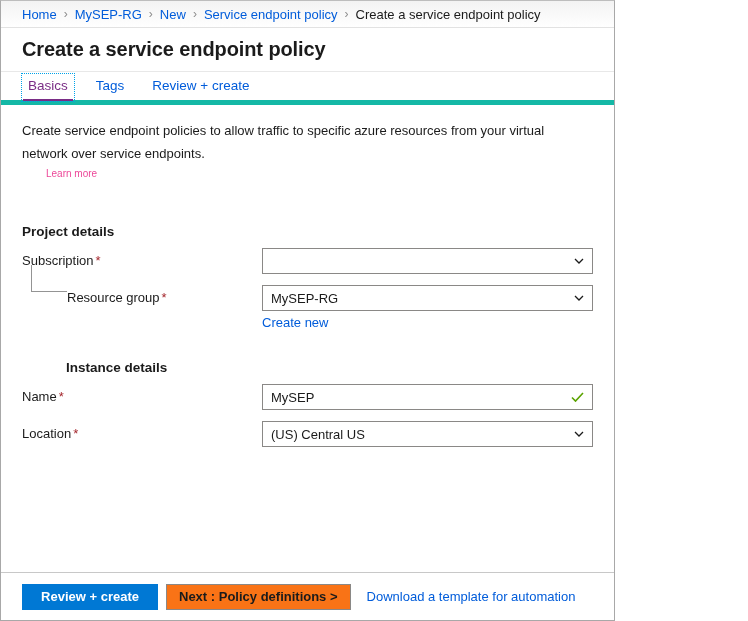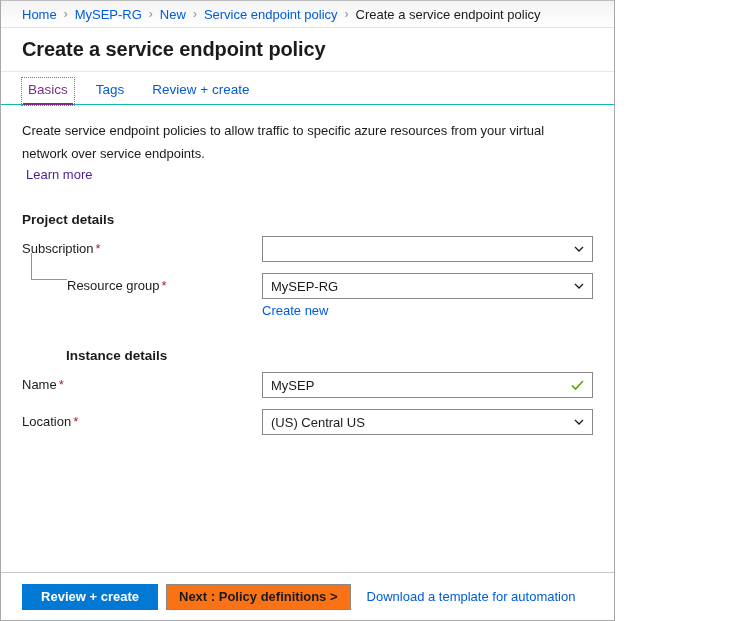--- a/index.html
+++ b/index.html
@@ -70,21 +70,21 @@
     color: #1b1b1b;
     letter-spacing: -0.1px;
   }
 
   
   .tabs-row {
     flex: 0 0 33px;
     display: flex;
     align-items: flex-end;
     padding-left: 22px;
-    border-bottom: 1px solid #14b8a6;
+    border-bottom: 5px solid #14b8a6;
     position: relative;
   }
   .tab {
     position: relative;
     font-size: 13.5px;
     color: #015cda;
     padding: 3px 5px 7px 5px;
     margin-right: 18px;
     cursor: pointer;
     white-space: nowrap;
@@ -111,32 +111,32 @@
     overflow: hidden;
   }
   .intro {
     font-size: 13px;
     color: #1b1b1b;
     line-height: 23px;
     max-width: 690px;
   }
   .learn-more {
     display: inline-block;
-    margin-left: 4px;
+    margin-left: 24px;
     margin-top: 2px;
-    color: #4c1d95;
-    cursor: pointer;
-    font-size: 13px;
+    color: #ec4899;
+    cursor: pointer;
+    font-size: 10px;
   }
 
   .section-heading {
     font-size: 13.5px;
     font-weight: 700;
     color: #1b1b1b;
-    margin-top: 30px;
+    margin-top: 44px;
     margin-bottom: 9px;
   }
   .section-heading.tight { margin-top: 30px; padding-left: 44px; }
 
   .form-row {
     display: flex;
     align-items: flex-start;
     min-height: 29px;
     margin-bottom: 8px;
     position: relative;

